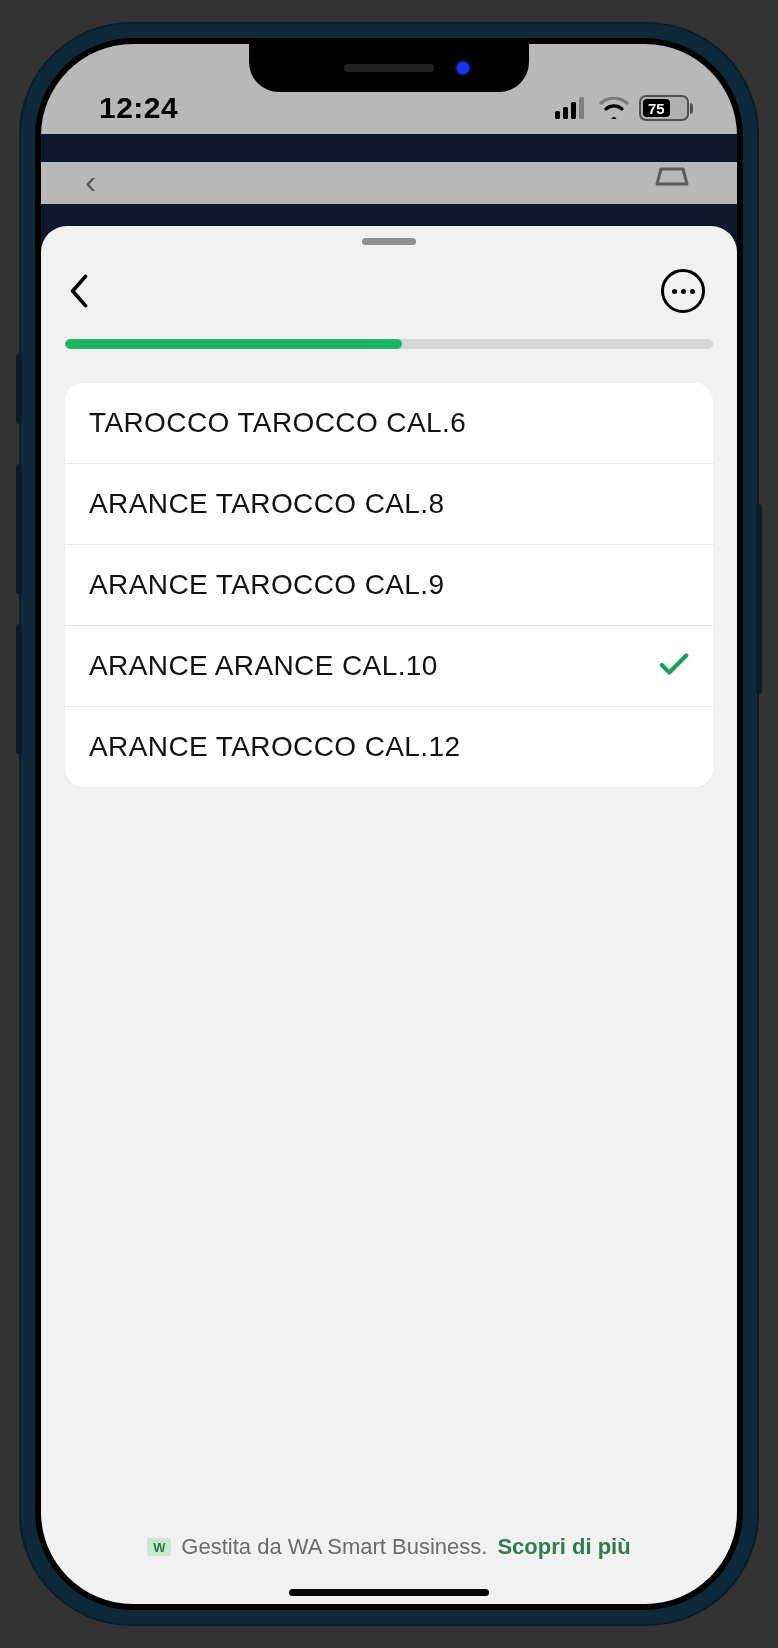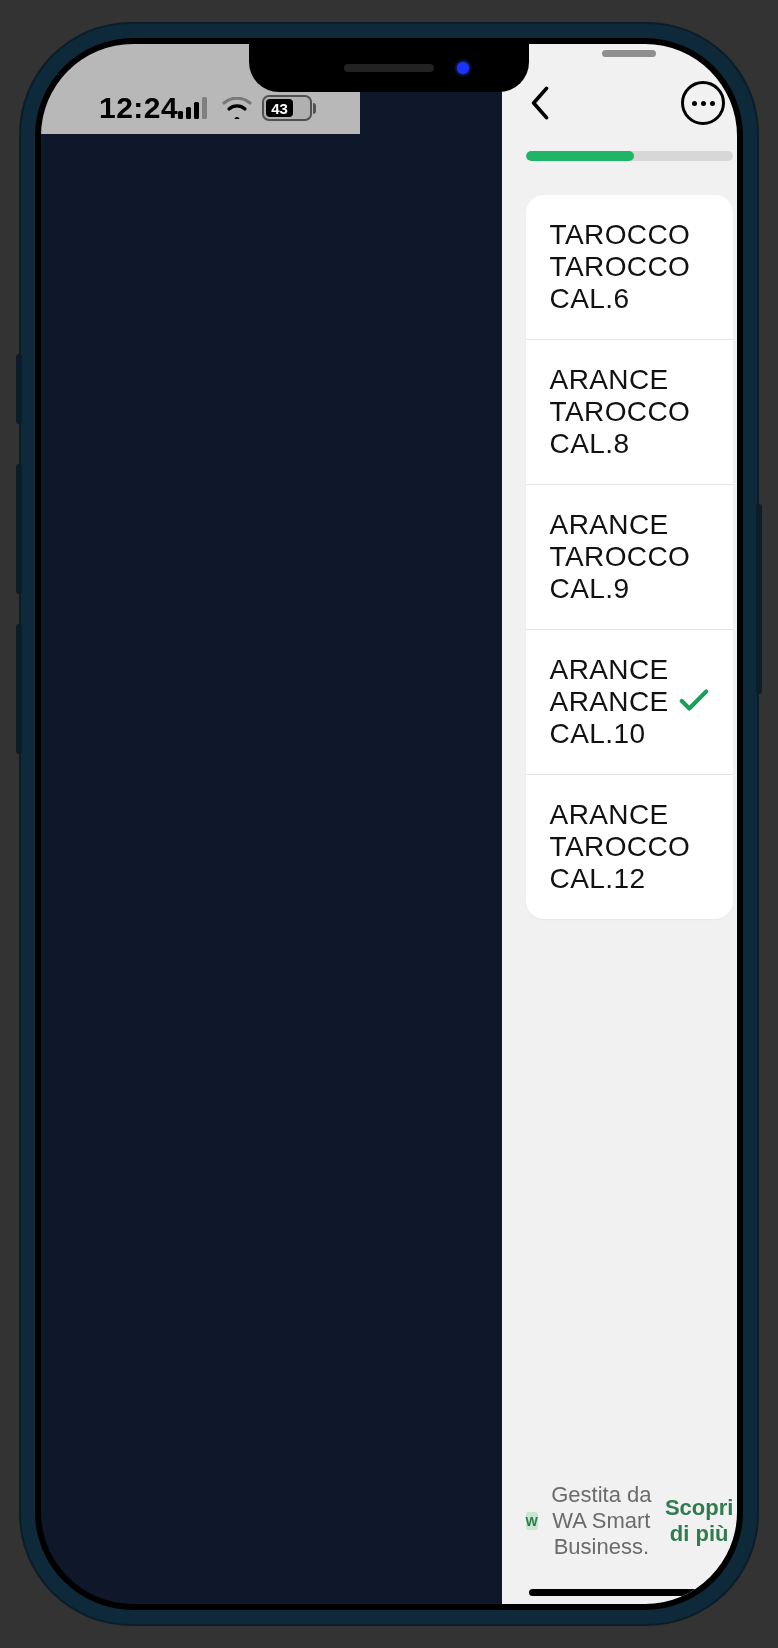--- a/index.html
+++ b/index.html
@@ -23,21 +23,21 @@
       background: #000;
       border-radius: 98px;
       padding: 6px;
     }
     .screen {
       width: 100%; height: 100%;
       background: #0f172a;
       border-radius: 92px;
       overflow: hidden;
       position: relative;
-      display: flex; 
+      display: flex; flex-direction: column; gap: 28px;
     }
     
     .notch {
       position: absolute; top: 0; left: 50%; transform: translateX(-50%);
       width: 280px; height: 48px;
       background: #000;
       border-bottom-left-radius: 30px;
       border-bottom-right-radius: 30px;
       z-index: 50;
       display:flex; align-items:center; justify-content:center; gap:12px;
@@ -185,21 +185,21 @@
           <span class="wifi-icon">
             <svg width="30" height="22" viewBox="0 0 30 22">
               <path d="M15 20 a2.5 2.5 0 1 0 0.001 0" fill="#000"></path>
               <path d="M7 12 a12 12 0 0 1 16 0" stroke="#000" stroke-width="3.2" fill="none" stroke-linecap="round"></path>
               <path d="M2 6 a20 20 0 0 1 26 0" stroke="rgba(0,0,0,0.35)" stroke-width="3.2" fill="none" stroke-linecap="round"></path>
             </svg>
           </span>
           <span class="battery">
             <span class="battery-body">
               <span class="battery-fill">
-                  <span class="battery-text">43</span>
+                  <span class="battery-text">75</span>
                 </span>
             </span>
             <span class="battery-tip"></span>
           </span>
         </div>
       </div>
 
       <div class="under-bar">
         <span class="under-back">‹</span>
         <span class="under-right">

